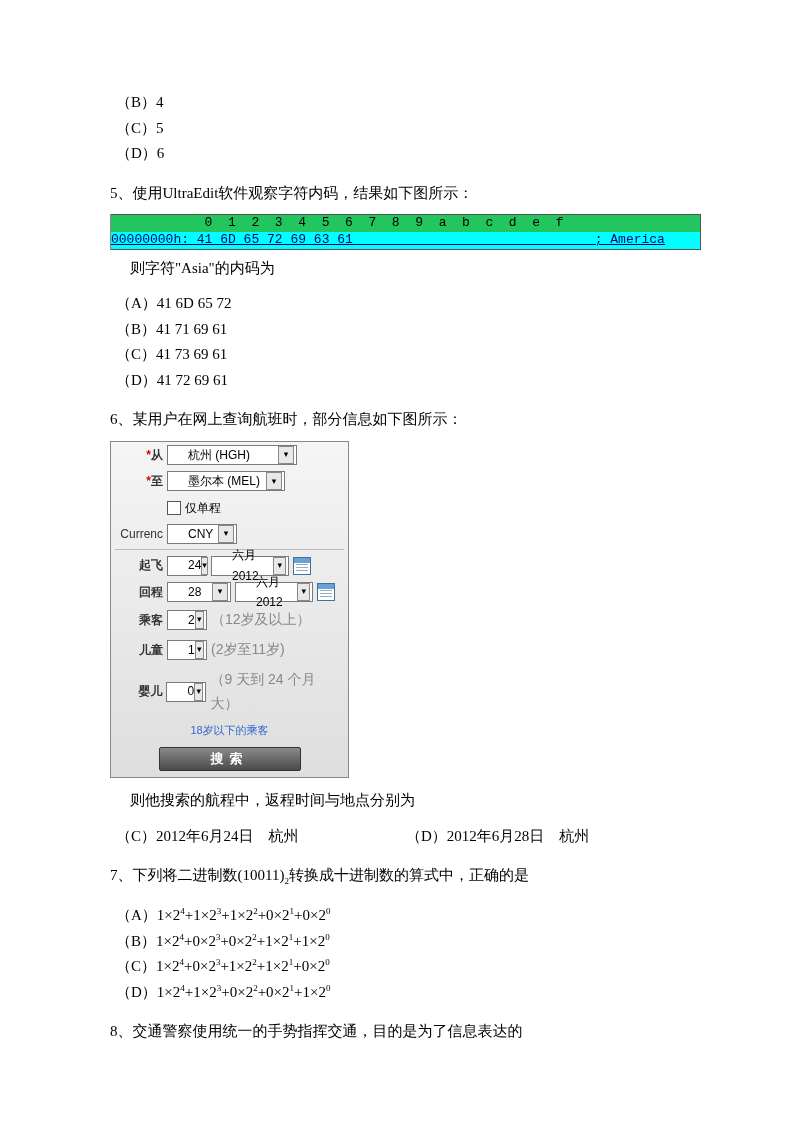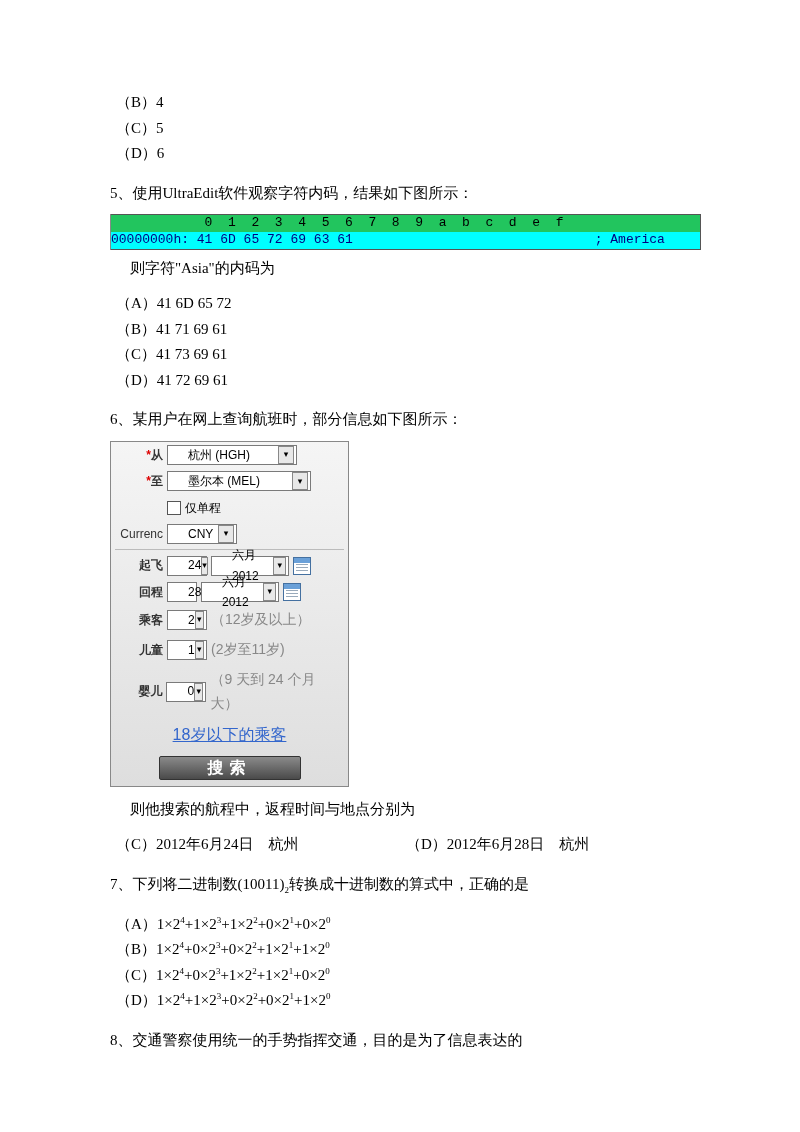--- a/index.html
+++ b/index.html
@@ -27,20 +27,21 @@
   }
   .hex-row {
     font-family: "Courier New", monospace;
     font-size: 13px;
     background: #00ffff;
     color: #000080;
     white-space: pre;
     line-height: 1.3;
     border-right: 1px solid #555;
     border-bottom: 1px solid #555;
+    text-decoration: underline;
   }
   .hex-box { margin: 3px 0 6px 0; border-left: 1px solid #888; width: 590px; }
   .form-box {
     border: 1px solid #888;
     width: 237px;
     font-family: "SimSun", sans-serif;
     font-size: 12px;
     background: linear-gradient(#f5f5f5, #dedede);
     margin: 4px 0 10px 0;
     padding-bottom: 6px;
@@ -60,25 +61,25 @@
   .sel .arrow { width:14px; height:16px; background:#e8e8e8; border:1px solid #888; display:flex; align-items:center; justify-content:center; font-size:9px;}
   .chk { width:12px; height:12px; border:1px solid #555; background:#fff; display:inline-block; vertical-align:middle;}
   .cal-icon {
     width:16px; height:16px; display:inline-block;
     background: linear-gradient(#6aa0d8 0 30%, #fff 30% 100%);
     border:1px solid #4470a0;
     position:relative;
   }
   .cal-icon::after { content:""; position:absolute; left:2px; top:6px; right:2px; bottom:2px; background: repeating-linear-gradient(#9ab 0 1px, #fff 1px 3px);}
   .hint { color:#888; font-size:14px; }
-  .link { color:#3366cc; text-decoration: underline; font-size:16px;}
+  .link { color:#3366cc; font-size:11px;}
   .search-btn {
     width: 140px; height:22px; margin: 4px auto 0 auto; display:flex; align-items:center; justify-content:center;
     background: linear-gradient(#8a8a8a,#4a4a4a);
-    color:#fff; border:1px solid #333; font-size:16px; font-weight:bold; letter-spacing:6px;
+    color:#fff; border:1px solid #333; font-size:13px; font-weight:bold; letter-spacing:6px;
     border-radius:2px;
   }
   .two-col { display:flex; }
   .two-col > div { flex:1; }
   sup { font-size: 9px; vertical-align: super; }
   sub { font-size: 9px; vertical-align: sub; }
 </style>
 </head>
 <body>
 
@@ -103,21 +104,21 @@
 <div class="form-box">
   <div class="form-row">
     <span class="form-label"><span class="ast">*</span><span>从</span></span>
     <span class="sel" style="width:130px">
         <span>杭州 (HGH)</span>
         <span class="arrow">▾</span>
       </span>
   </div>
   <div class="form-row">
     <span class="form-label"><span class="ast">*</span><span>至</span></span>
-    <span class="sel" style="width:144px">
+    <span class="sel" style="width:118px">
         <span>墨尔本 (MEL)</span>
         <span class="arrow">▾</span>
       </span>
   </div>
   <div class="form-row">
     <span class="form-label"></span>
     <span class="chk"></span>
     <span>仅单程</span>
   </div>
   <div class="form-row">
@@ -135,21 +136,21 @@
         <span class="arrow">▾</span>
       </span>
     <span class="sel" style="width:78px">
         <span>六月 2012</span>
         <span class="arrow">▾</span>
       </span>
     <span class="cal-icon"></span>
   </div>
   <div class="form-row">
     <span class="form-label">回程</span>
-    <span class="sel" style="width:30px">
+    <span class="sel" style="width:64px">
         <span>28</span>
         <span class="arrow">▾</span>
       </span>
     <span class="sel" style="width:78px">
         <span>六月 2012</span>
         <span class="arrow">▾</span>
       </span>
     <span class="cal-icon"></span>
   </div>
   <div class="form-row">

